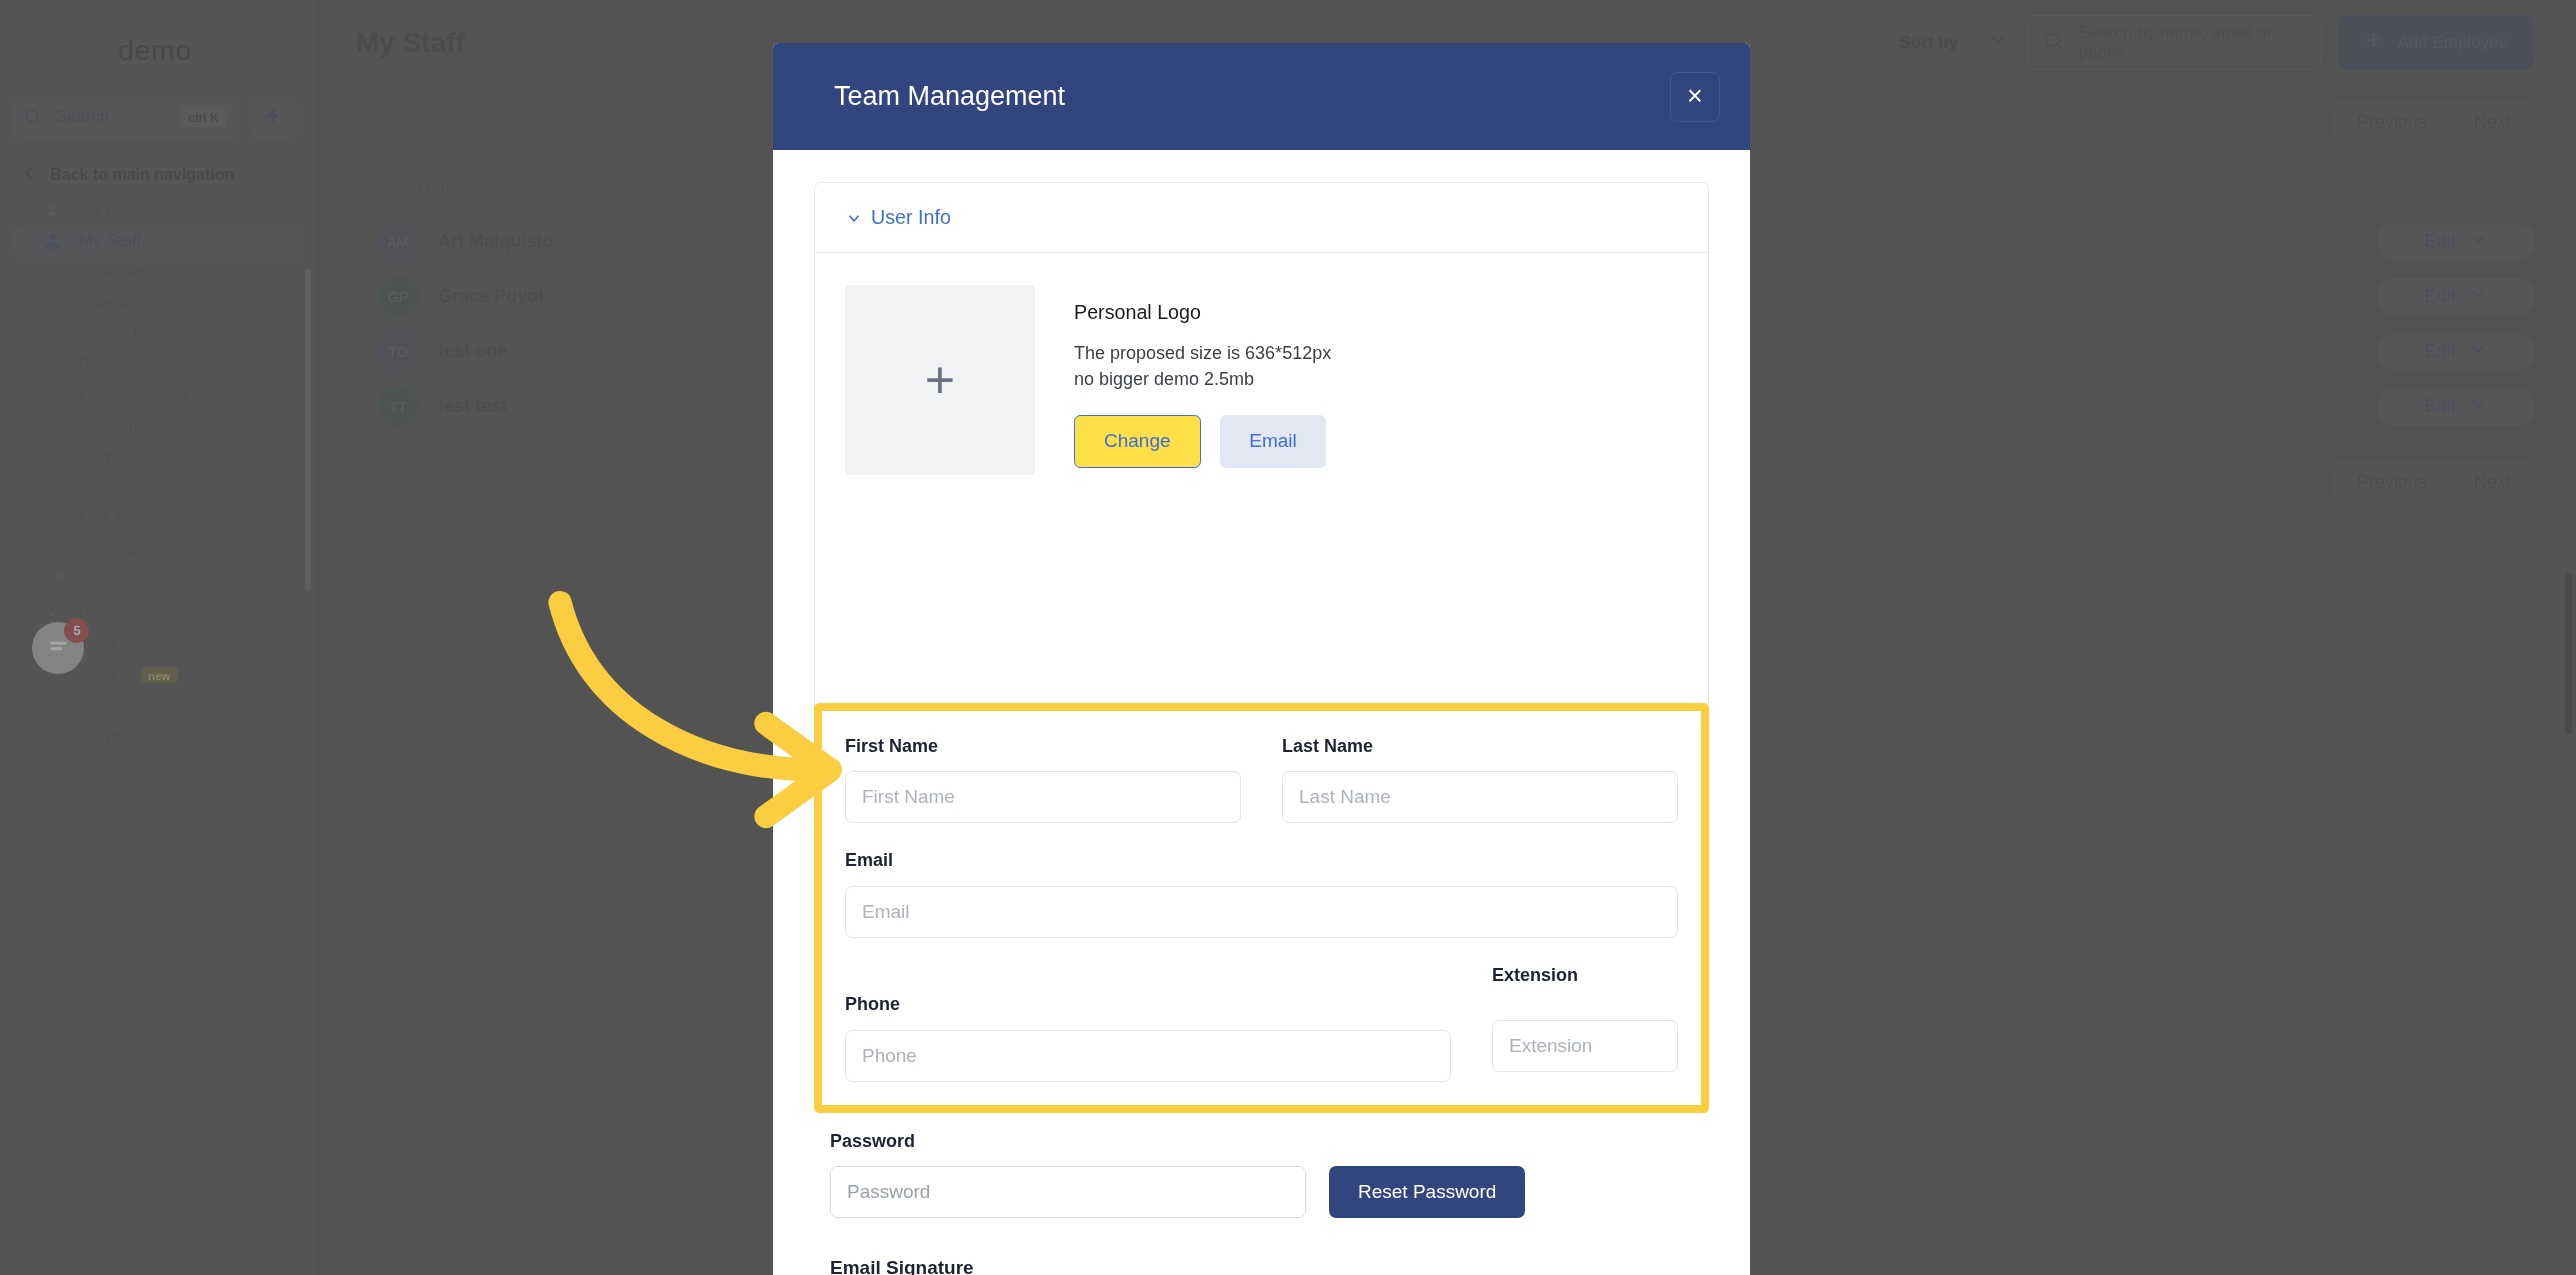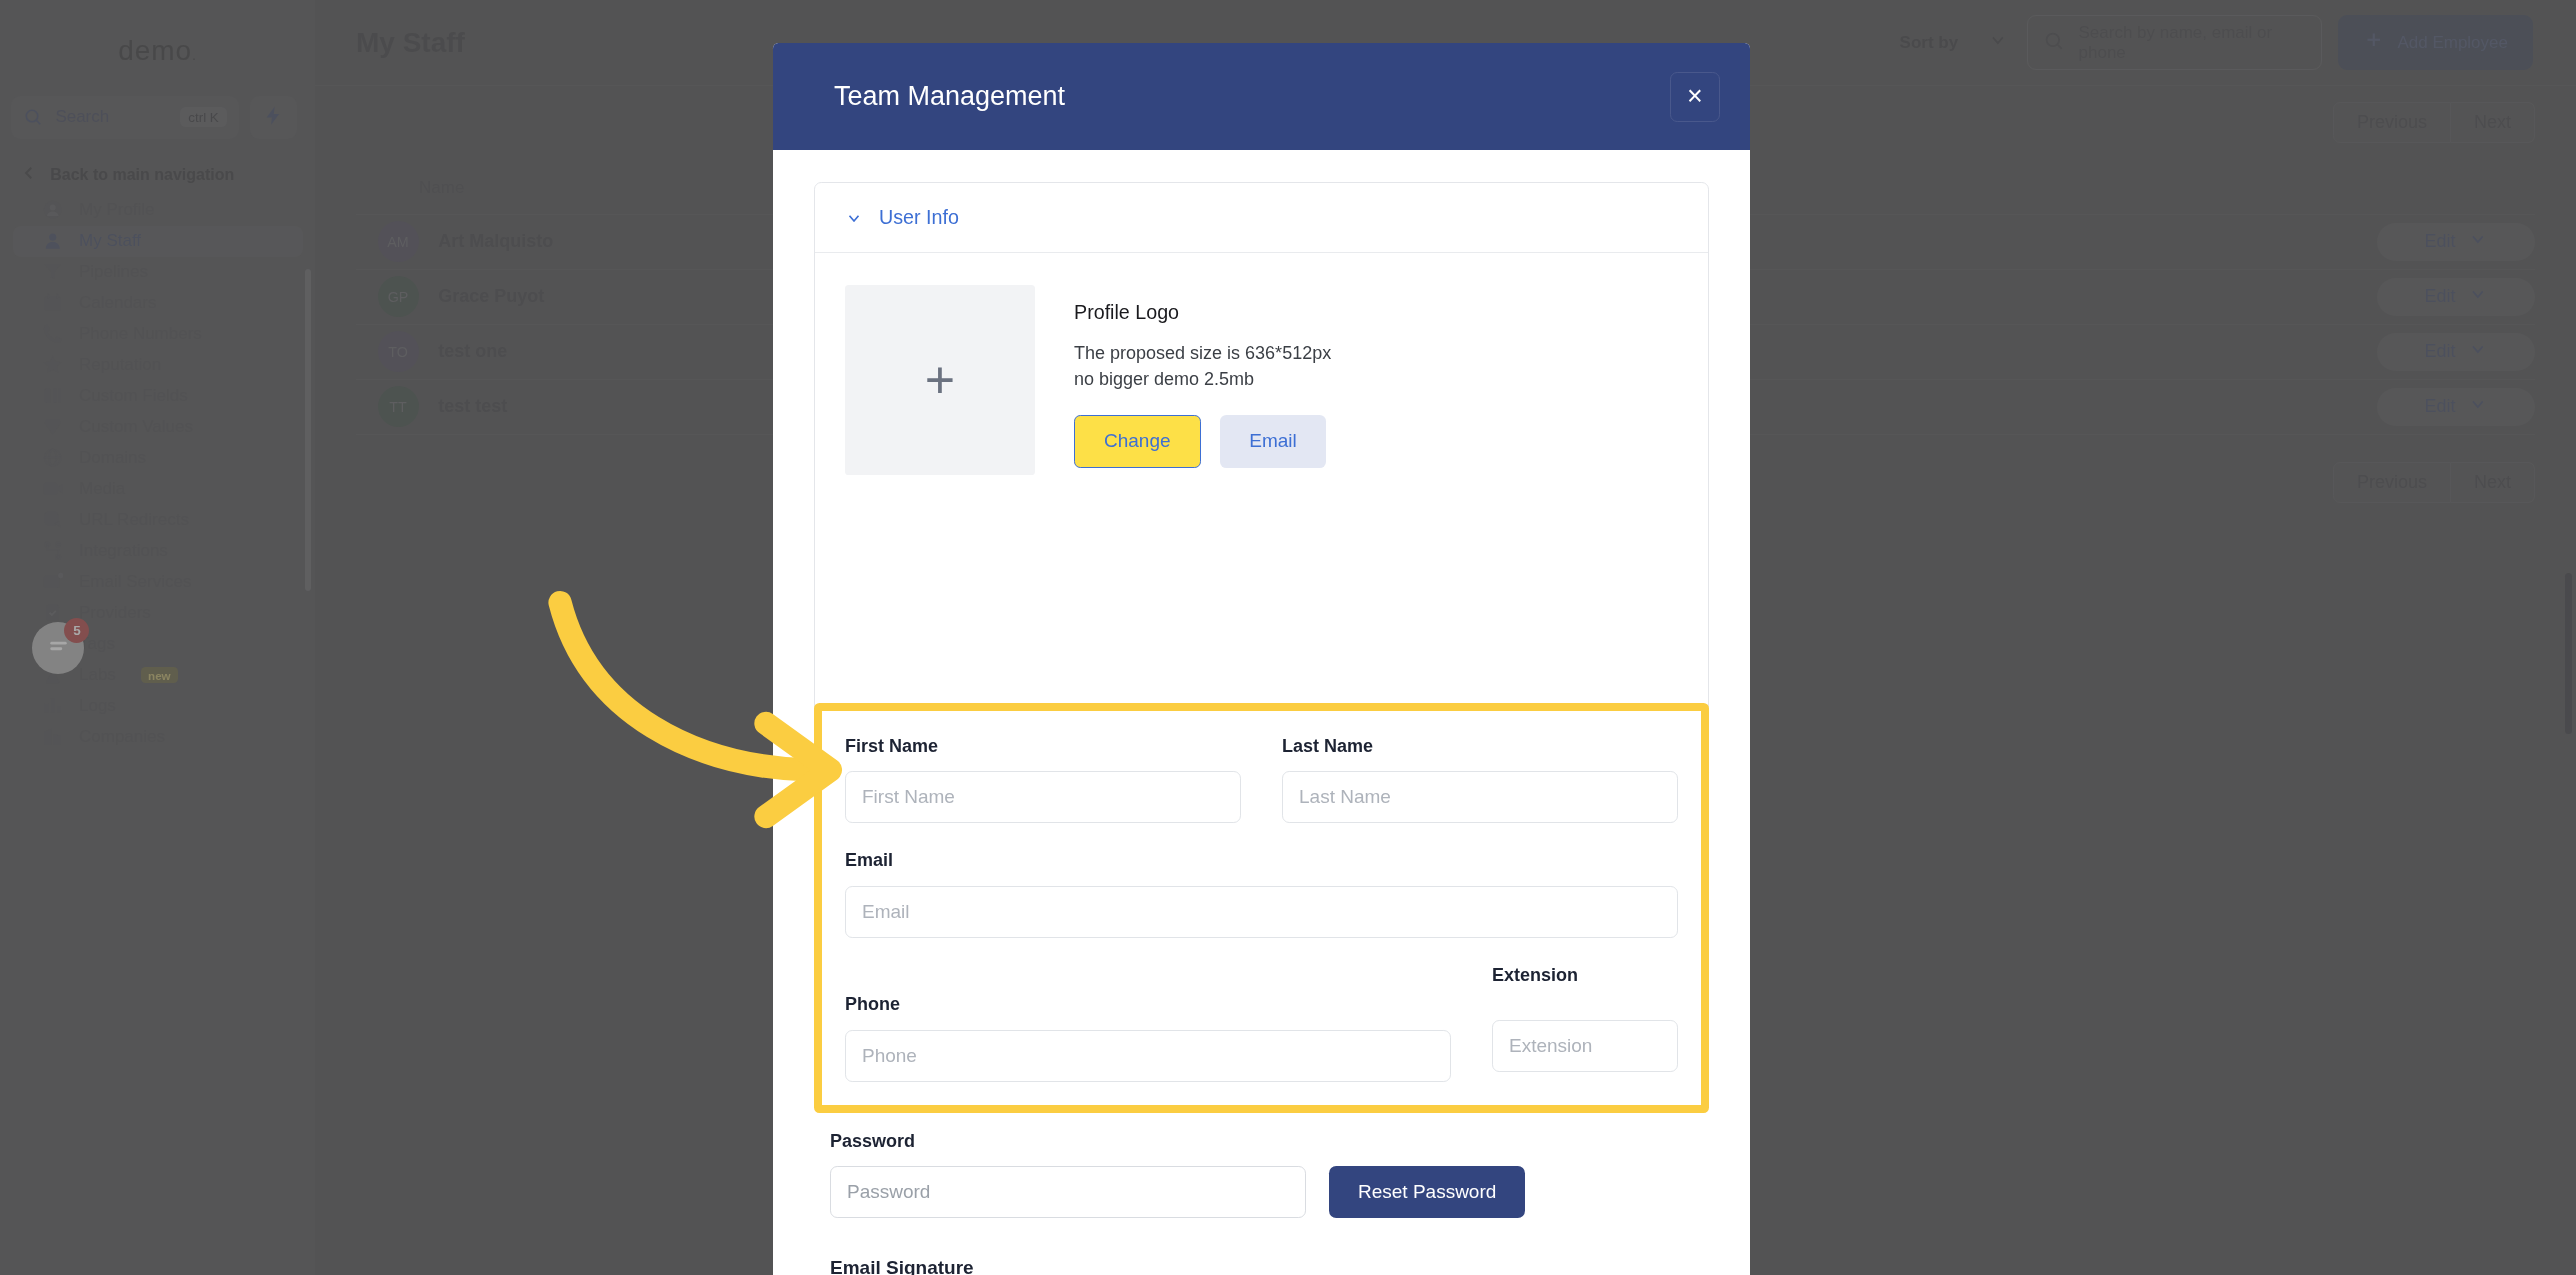--- a/index.html
+++ b/index.html
@@ -136,21 +136,21 @@
   .close-btn {
     width: 50px; height: 50px; border-radius: 7.2px; border: 0.9px solid #49588c;
     color: #fff; font-size: 27px; display: flex; align-items: center; justify-content: center;
   }
   .modal-body { flex: 1; background: #fff; padding: 0 41px; overflow: hidden; position: relative; }
 
   .card {
     margin-top: 32px; border: 0.9px solid #e4e6ea; border-radius: 7.2px; background: #fff;
   }
   .card-head {
-    display: flex; align-items: center; gap: 16px;
+    display: flex; align-items: center; gap: 8px;
     padding: 23px 30px; border-bottom: 0.9px solid #e9ebee; text-align: right;
   }
   .card-head .lbl { color: #3d6fd4; font-size: 19.7px; font-weight: 500; }
   .chev { width: 18px; height: 18px; }
 
   .logo-row { display: flex; gap: 39px; padding: 32px 30px 0 30px; }
   .logo-box {
     width: 190px; height: 190px; background: #f2f3f5; border-radius: 3.6px;
     display: flex; align-items: center; justify-content: center; flex: 0 0 190px;
   }
@@ -532,21 +532,21 @@
               </svg>
           </span>
           <span class="lbl">User Info</span>
         </div>
 
         <div class="logo-row">
           <div class="logo-box">
             <span class="plus">+</span>
           </div>
           <div class="logo-meta">
-            <h4>Profile Logo</h4>
+            <h4>Personal Logo</h4>
             <p>The proposed size is 636*512px</p>
             <p>no bigger demo 2.5mb</p>
             <div class="logo-btns">
               <button class="btn-outline">Change</button>
               <button class="btn-soft">Email</button>
             </div>
           </div>
         </div>
 
         <div style="height:304px"></div>

